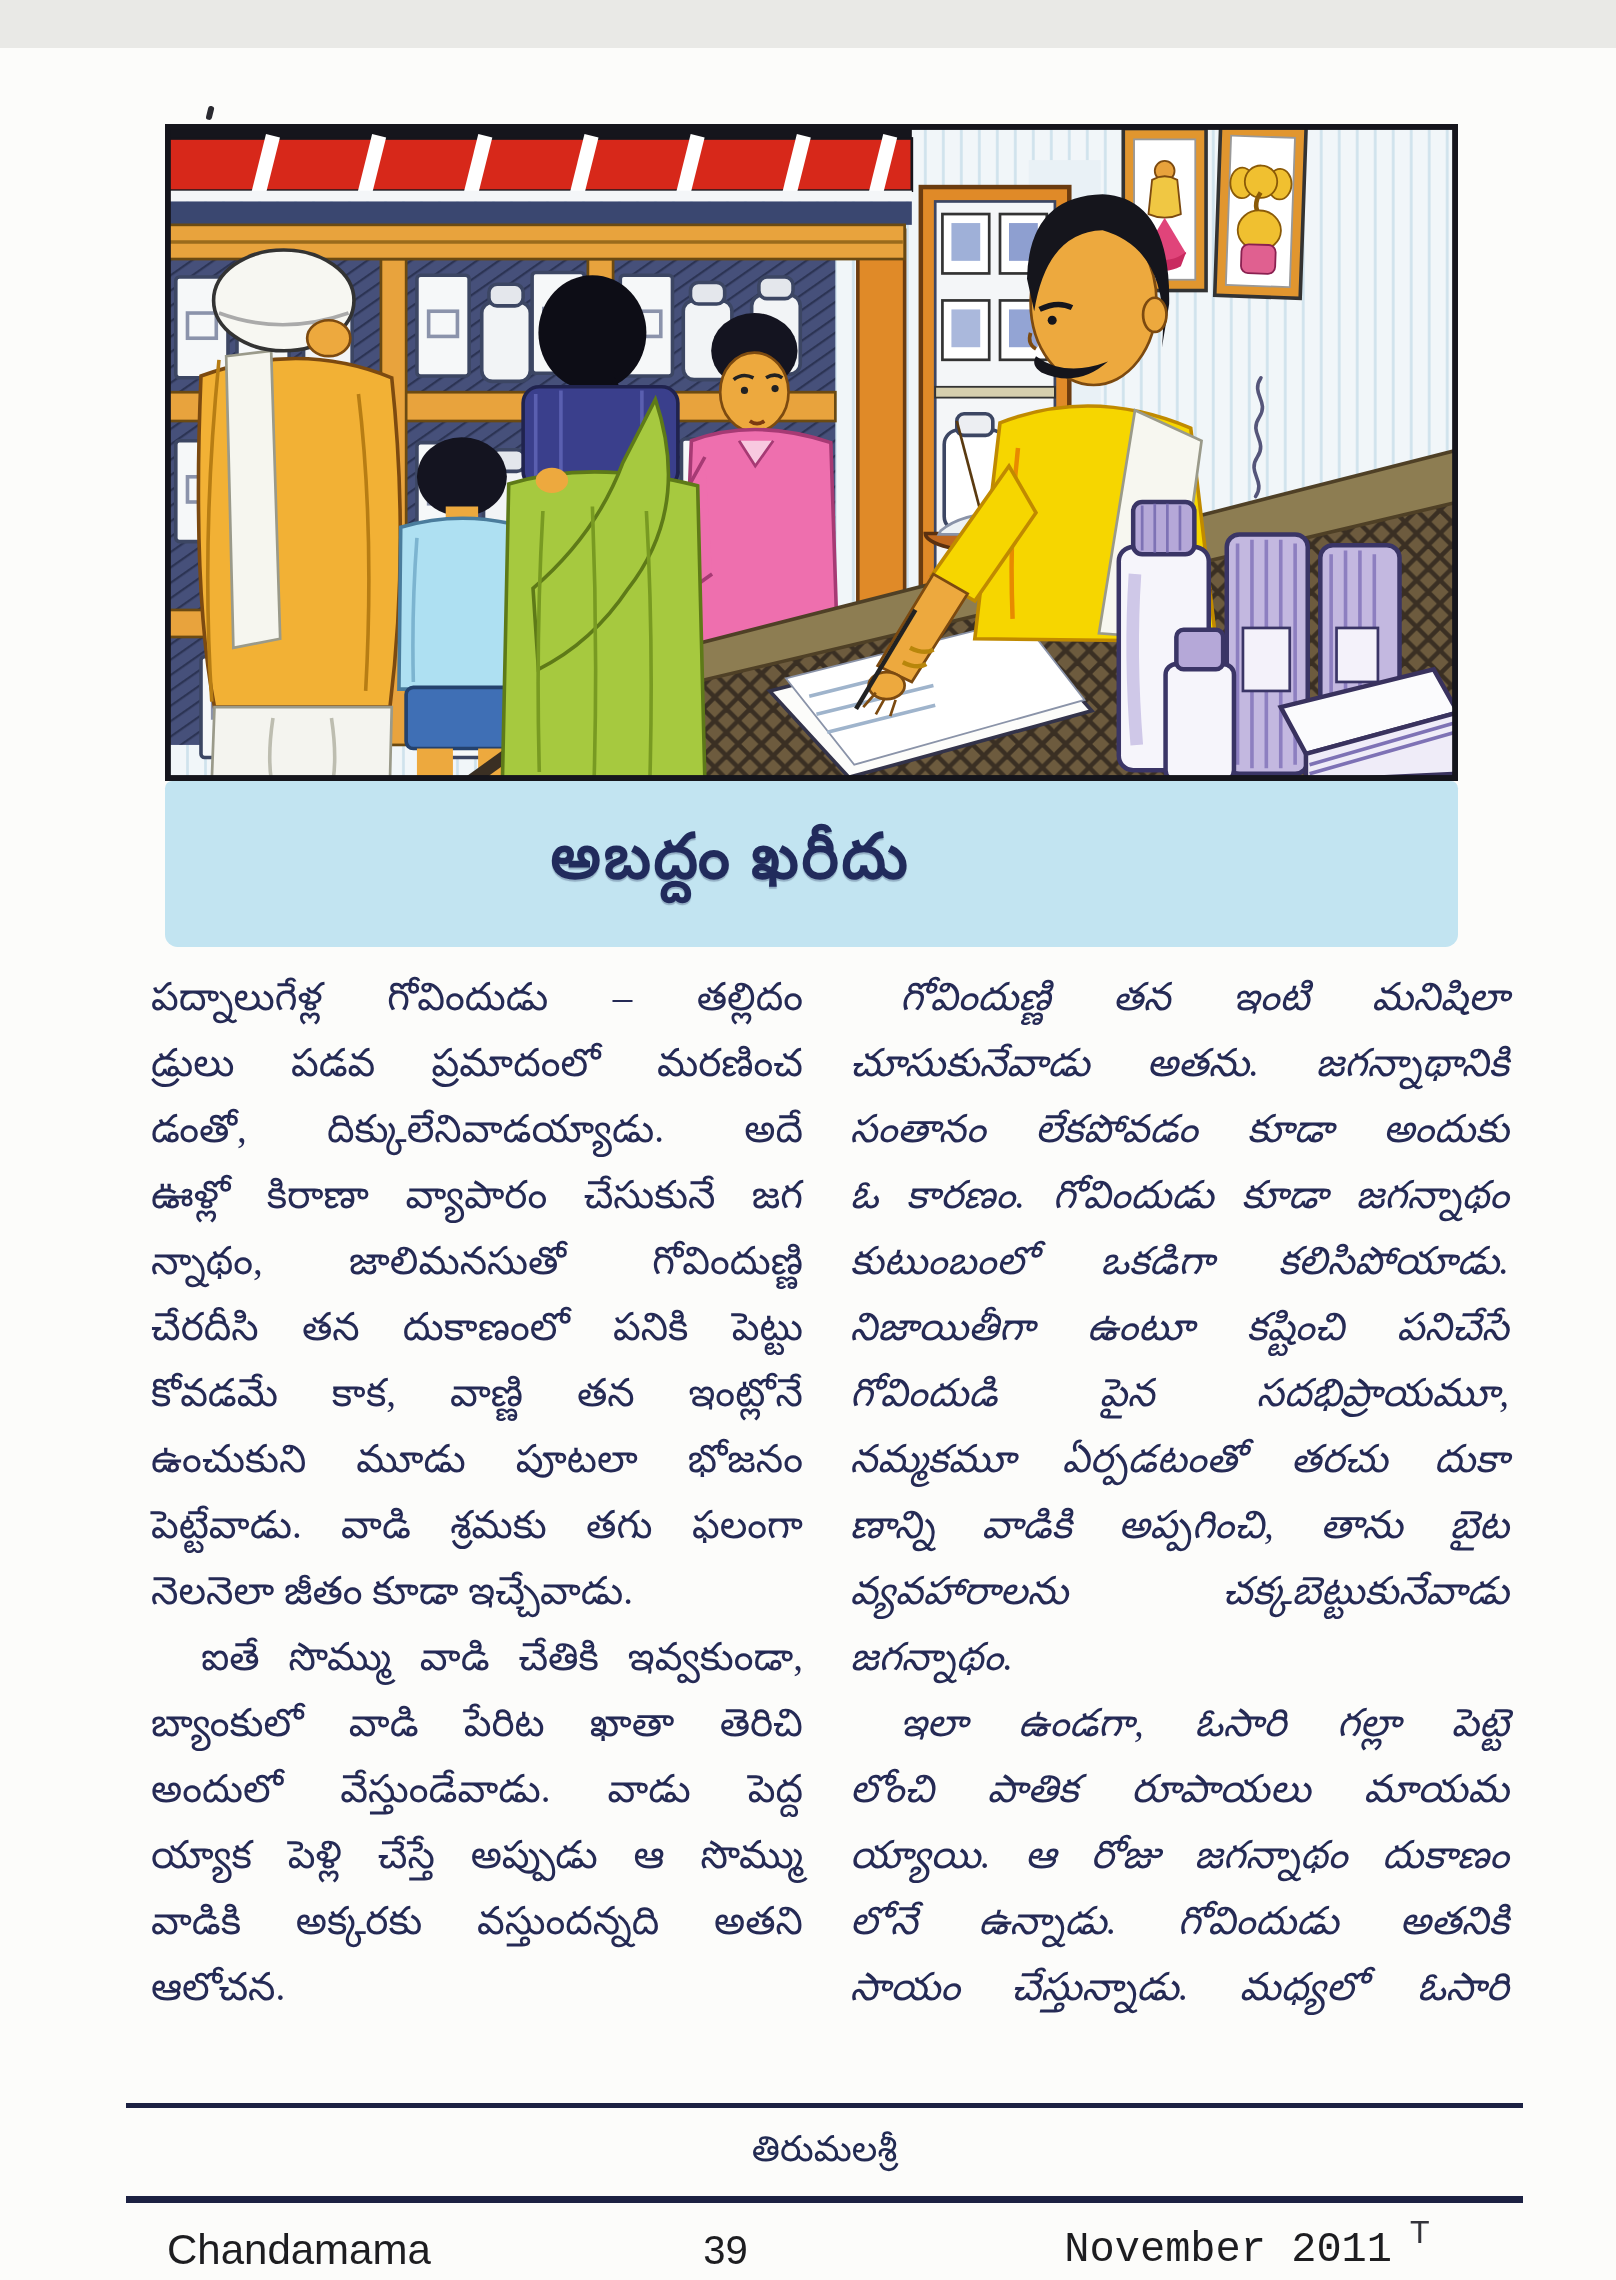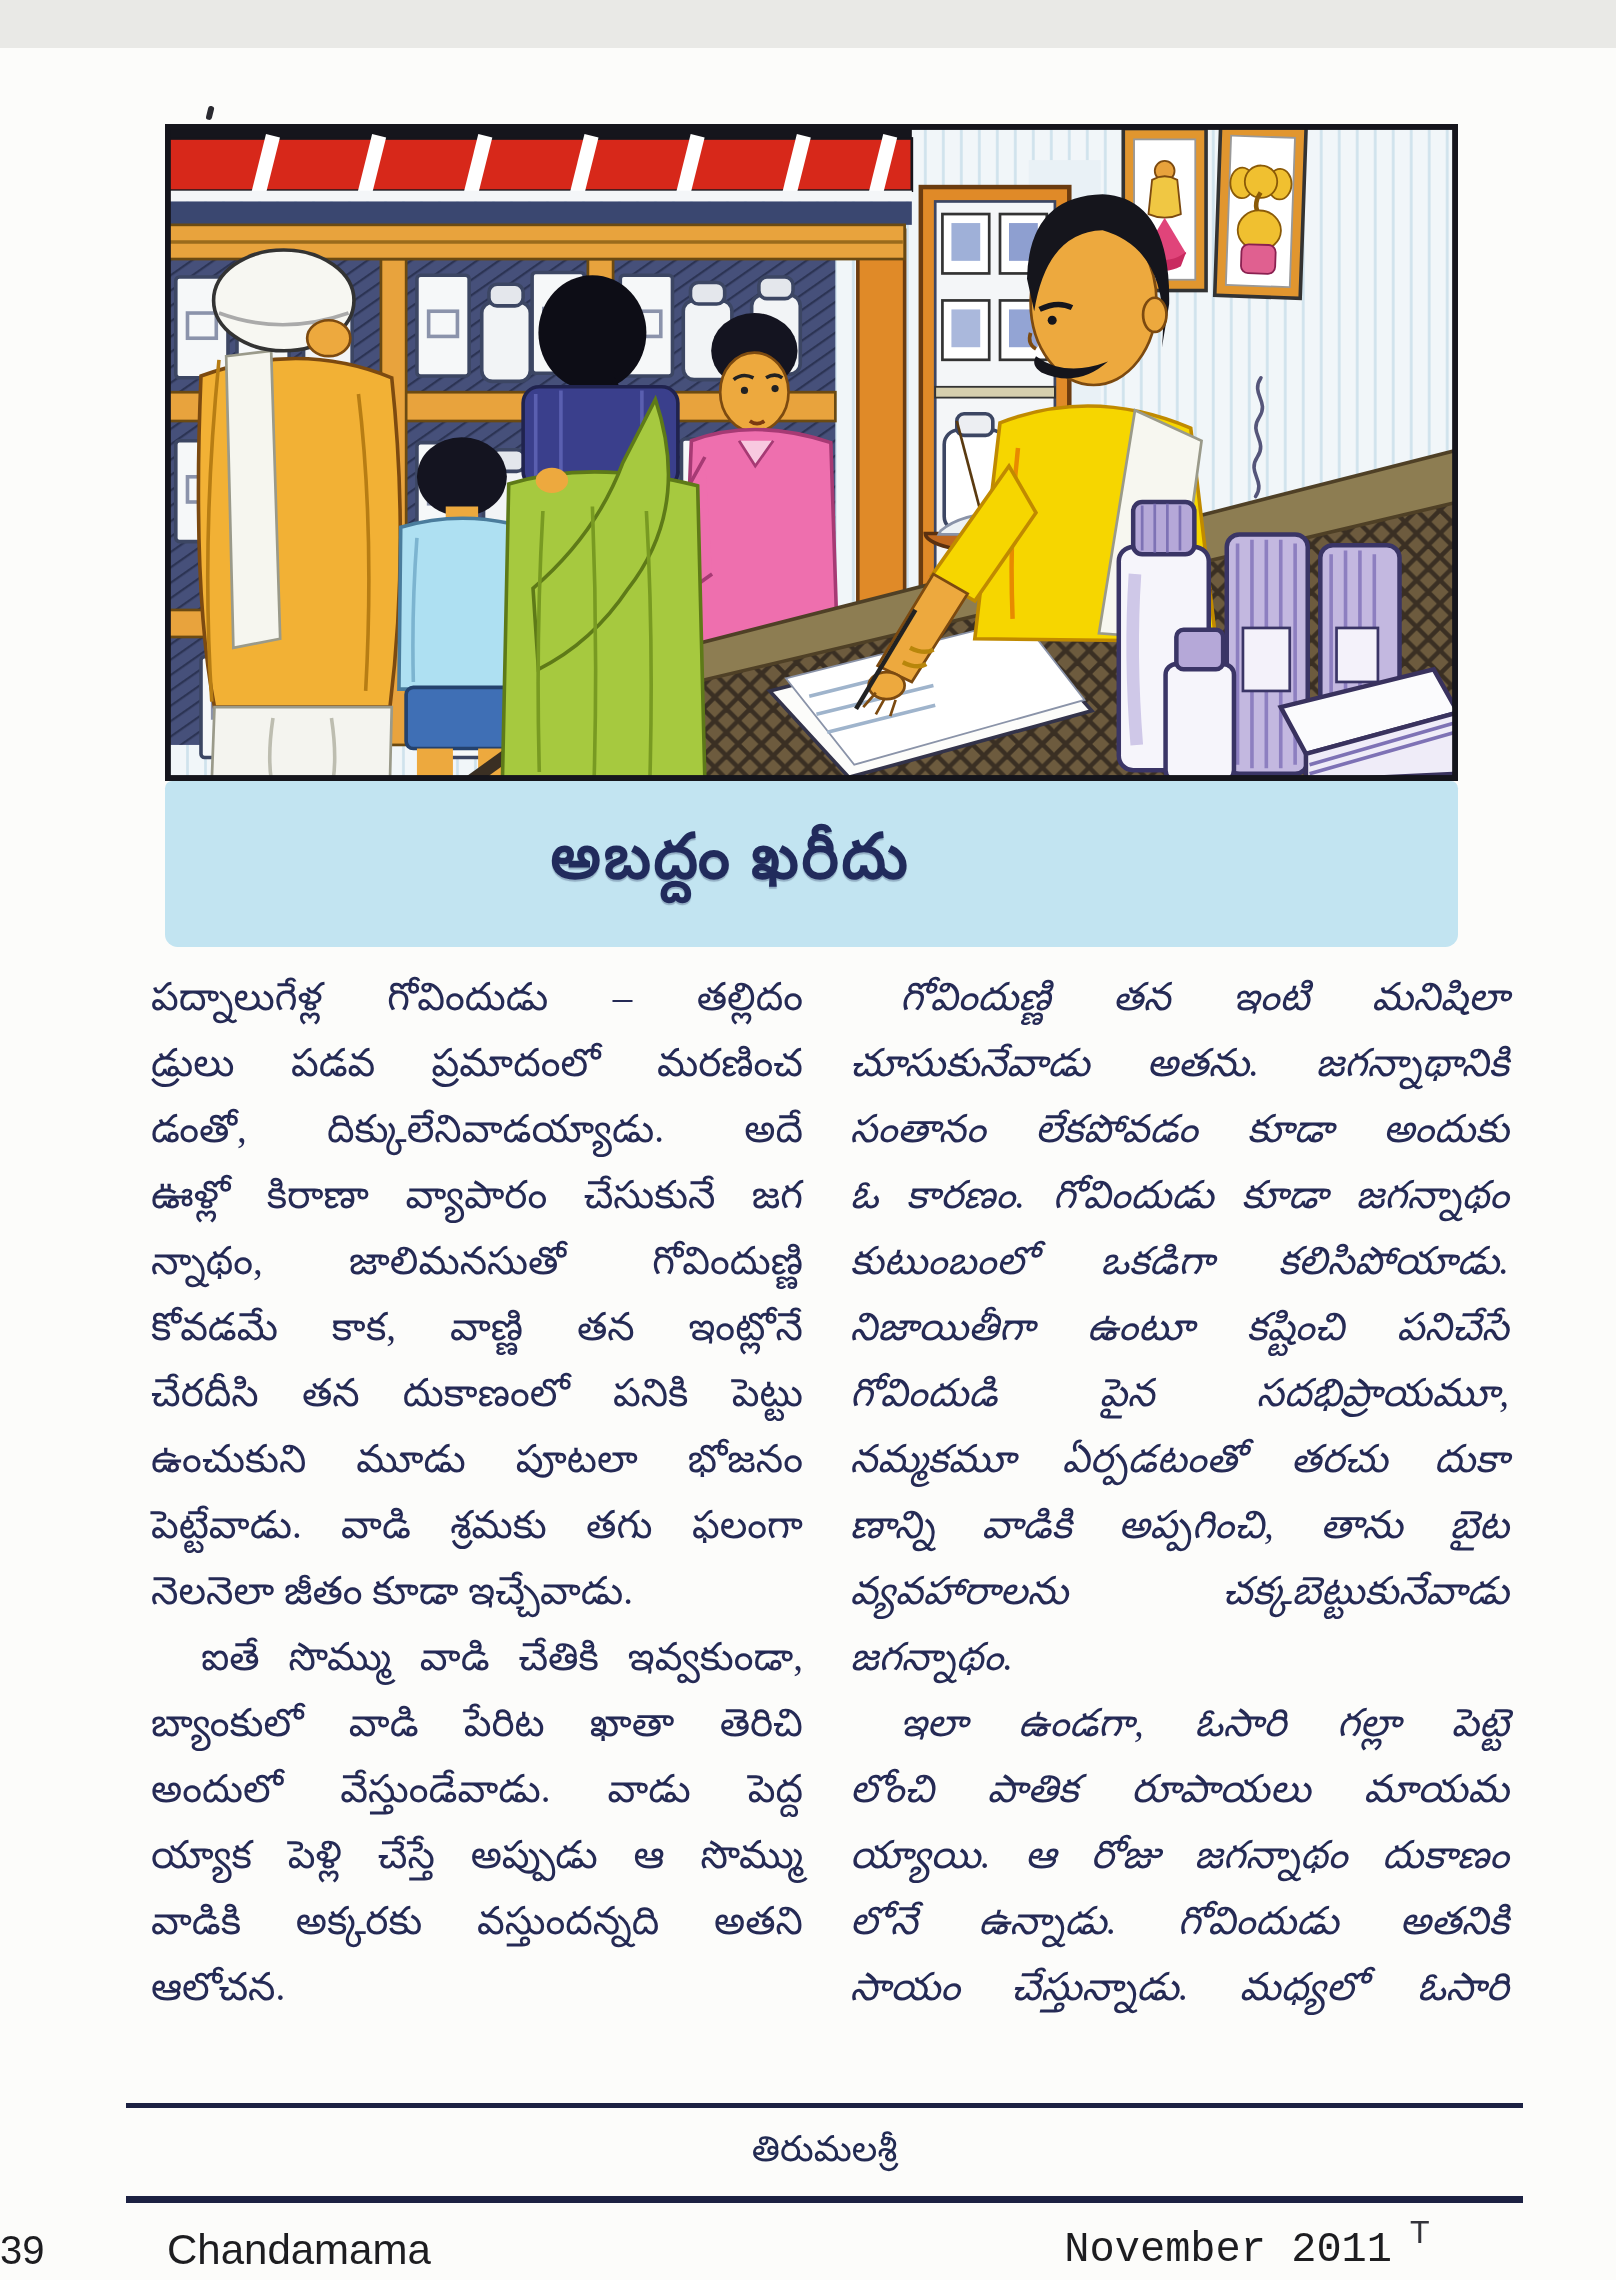--- a/index.html
+++ b/index.html
@@ -43,21 +43,21 @@
   .rule-a{ top:2055px; height:4.5px; }
   .rule-b{ top:2148px; height:7.2px; }
   .author-row{
     position:absolute; left:126px; top:2067px; width:1397px; height:76px;
     display:flex; align-items:center; justify-content:center;
     font-size:36px; color:#222a52;
   }
   .footer-row{ position:absolute; left:0; top:2171px; width:1617px; height:63px;
     font-family:"Liberation Sans", sans-serif; color:#1d1d20; }
   .footer-left   { position:absolute; left:167px;  top:7.2px;  font-size:42px; }
-  .footer-center { position:absolute; left:0; width:1451px; text-align:left; top:9px; font-size:40px; }
+  .footer-center { position:absolute; left:0; width:1451px; text-align:center; top:9px; font-size:40px; }
   .footer-right  { position:absolute; right:225px; top:7.2px;  font-size:42px;font-family:Liberation Mono, monospace; }
   .footer-mark   { position:absolute; left:1410px; top:-5.4px; font-size:32px; color:#33333a; }
 </style>
 </head>
 <body>
 
 <div class="page">
 
   <div class="scan-mark"></div>
 
@@ -296,22 +296,22 @@
   <div class="title-band">
     <div class="title">అబద్దం ఖరీదు</div>
   </div>
 
   <div class="col col-left">
       <div class="line">పద్నాలుగేళ్ల గోవిందుడు – తల్లిదం</div>
       <div class="line">డ్రులు పడవ ప్రమాదంలో మరణించ</div>
       <div class="line">డంతో, దిక్కులేనివాడయ్యాడు. అదే</div>
       <div class="line">ఊళ్లో కిరాణా వ్యాపారం చేసుకునే జగ</div>
       <div class="line">న్నాథం, జాలిమనసుతో గోవిందుణ్ణి</div>
+      <div class="line">చేరదీసి తన దుకాణంలో పనికి పెట్టు</div>
       <div class="line">కోవడమే కాక, వాణ్ణి తన ఇంట్లోనే</div>
-      <div class="line">చేరదీసి తన దుకాణంలో పనికి పెట్టు</div>
       <div class="line">ఉంచుకుని మూడు పూటలా భోజనం</div>
       <div class="line">పెట్టేవాడు. వాడి శ్రమకు తగు ఫలంగా</div>
       <div class="line endline">నెలనెలా జీతం కూడా ఇచ్చేవాడు.</div>
       <div class="line indent">ఐతే సొమ్ము వాడి చేతికి ఇవ్వకుండా,</div>
       <div class="line">బ్యాంకులో వాడి పేరిట ఖాతా తెరిచి</div>
       <div class="line">అందులో వేస్తుండేవాడు. వాడు పెద్ద</div>
       <div class="line">య్యాక పెళ్లి చేస్తే అప్పుడు ఆ సొమ్ము</div>
       <div class="line">వాడికి అక్కరకు వస్తుందన్నది అతని</div>
       <div class="line endline">ఆలోచన.</div>
     </div>

